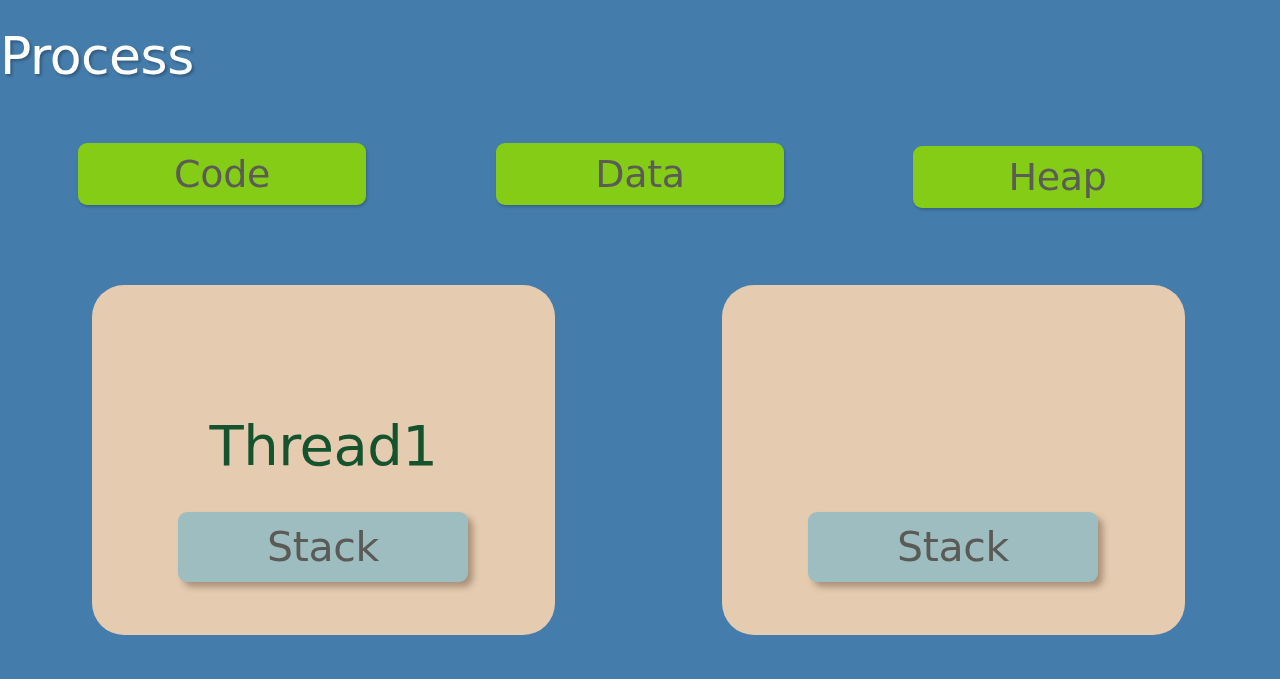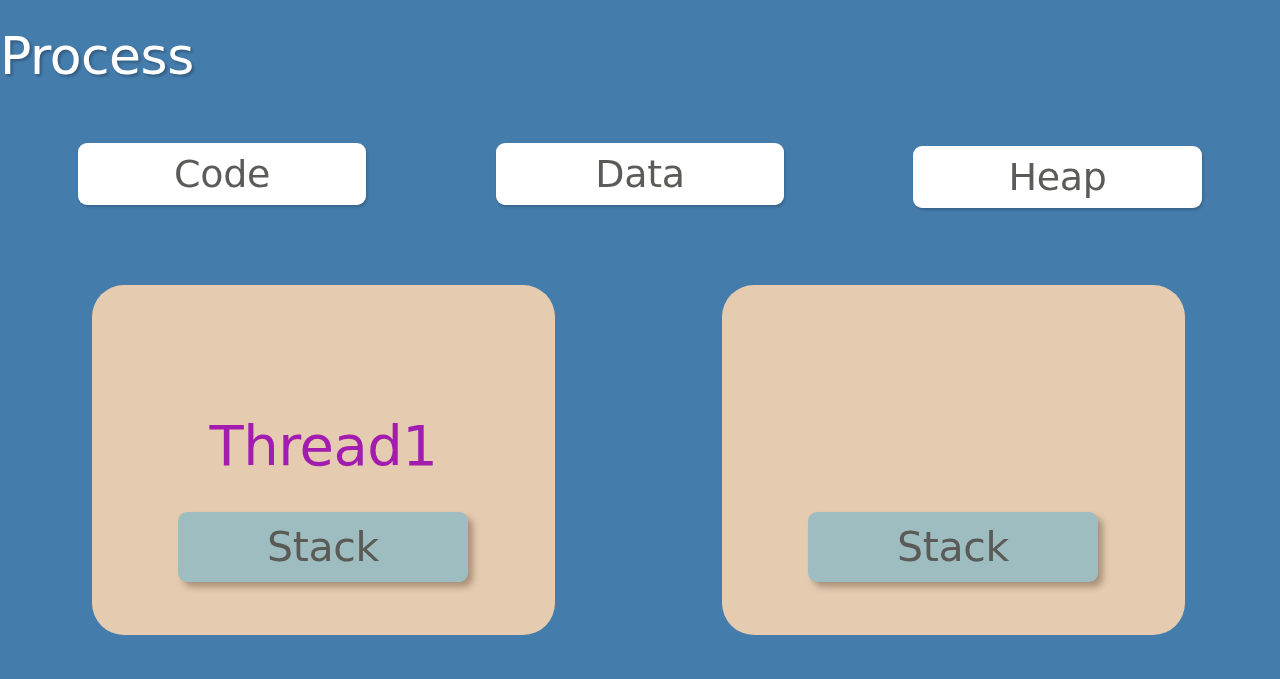--- a/index.html
+++ b/index.html
@@ -32,21 +32,21 @@
     font-weight: 400;
     line-height: 1.1;
     color: #FFFFFF;
     text-shadow: 2px 2px 3px rgba(0,0,0,0.28);
     letter-spacing: -0.5px;
   }
 
   
   .seg-box {
     position: absolute;
-    background: #ffffff;
+    background: #84cc16;
     border-radius: 9px;
     display: flex;
     align-items: center;
     justify-content: center;
     box-shadow: 1px 2px 3px rgba(0,0,0,0.20);
   }
   .seg-box .seg-label {
     font-family: "DejaVu Sans", sans-serif;
     font-size: 38px;
     font-weight: 400;
@@ -74,21 +74,21 @@
   .thread-title {
     position: absolute;
     left: 0;
     top: 133px;
     width: 100%;
     text-align: center;
     font-family: "DejaVu Sans", sans-serif;
     font-size: 56px;
     font-weight: 400;
     line-height: 1;
-    color: #a21caf;
+    color: #14532d;
     letter-spacing: -0.5px;
   }
 
   
   .stack-box {
     position: absolute;
     left: 86px;
     top: 227px;
     width: 290px;
     height: 70px;

